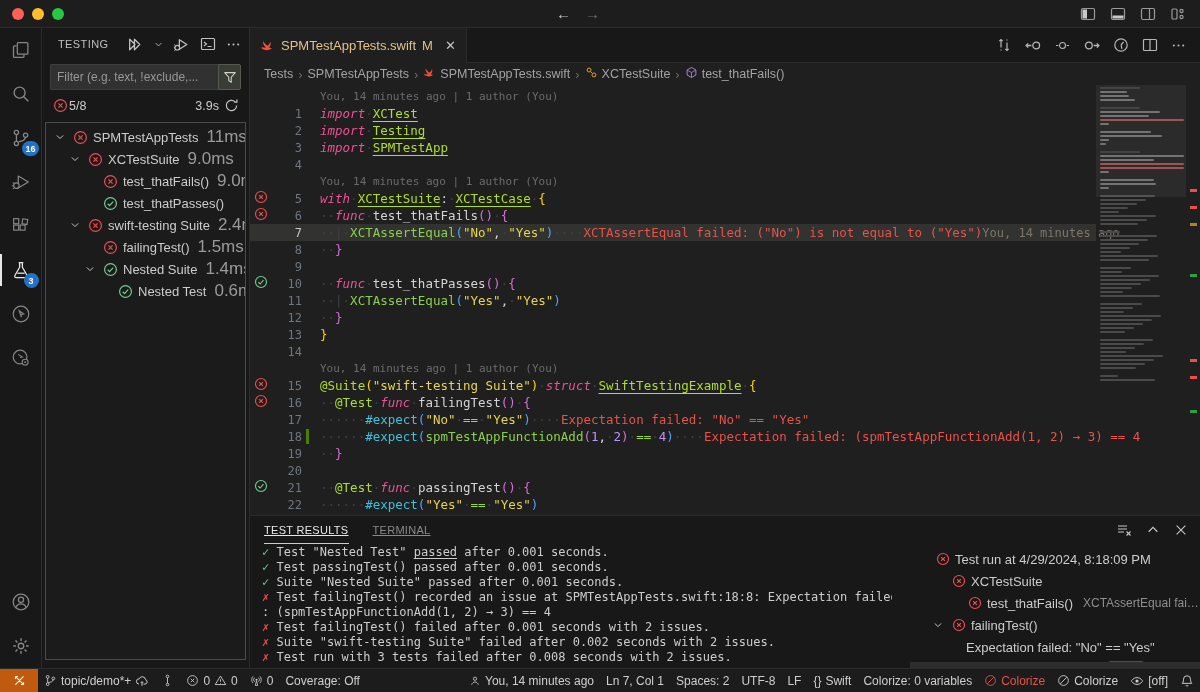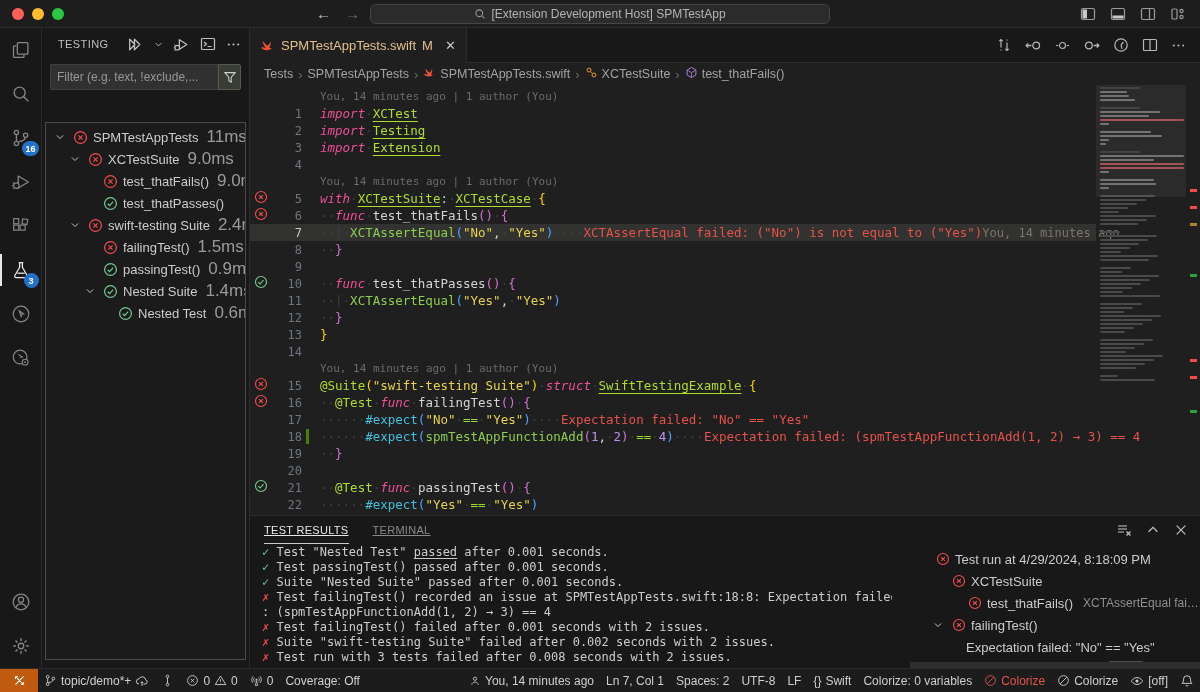--- a/index.html
+++ b/index.html
@@ -127,27 +127,20 @@
 <div id="titlebar">
   <div class="traffic">
     <div class="tl r"></div>
     <div class="tl y"></div>
     <div class="tl g"></div>
   </div>
   <div id="nav-arrows">
     <span>←</span>
     <span class="fwd">→</span>
   </div>
-  <div id="cmd-center">
-    <svg width="12" height="12" viewBox="0 0 16 16">
-        <circle cx="7" cy="7" r="4.5" fill="none" stroke="#9a9a9a" stroke-width="1.4"></circle>
-        <path d="M10.5 10.5L14 14" stroke="#9a9a9a" stroke-width="1.4"></path>
-      </svg>
-    <span>[Extension Development Host] SPMTestApp</span>
-  </div>
   <div id="title-right">
     <svg width="16" height="16" viewBox="0 0 16 16">
         <rect x="1.5" y="2.5" width="13" height="11" rx="1.5" fill="none" stroke="#9a9a9a" stroke-width="1.2"></rect>
         <rect x="2.5" y="3.5" width="4.5" height="9" fill="#c8c8c8"></rect>
       </svg>
     <svg width="16" height="16" viewBox="0 0 16 16">
         <rect x="1.5" y="2.5" width="13" height="11" rx="1.5" fill="none" stroke="#9a9a9a" stroke-width="1.2"></rect>
         <rect x="2.5" y="9.5" width="11" height="3" fill="#c8c8c8"></rect>
       </svg>
     <svg width="16" height="16" viewBox="0 0 16 16">
@@ -264,20 +257,36 @@
       </div>
     </div>
     <div id="filter-row">
       <input id="filter-input" placeholder="Filter (e.g. text, !exclude,..." style="">
       <div id="filter-btn">
         <svg width="14" height="14" viewBox="0 0 16 16">
             <path d="M2 3h12l-4.6 5.3V14l-2.8-1.8V8.3z" fill="none" stroke="#cfd8c8" stroke-width="1.2" stroke-linejoin="round"></path>
           </svg>
       </div>
     </div>
+    <div id="count-row">
+      <span class="ticon">
+          <svg width="15" height="15" viewBox="0 0 16 16">
+            <circle cx="8" cy="8" r="6.3" fill="none" stroke="#f14c4c" stroke-width="1.3"></circle>
+            <path d="M5.8 5.8l4.4 4.4M10.2 5.8l-4.4 4.4" stroke="#f14c4c" stroke-width="1.3"></path>
+          </svg>
+        </span>
+      <span>5/8</span>
+      <span class="right">
+        <span>3.9s</span>
+        <svg width="15" height="15" viewBox="0 0 16 16">
+            <path d="M13.5 8a5.5 5.5 0 1 1-1.8-4.1" fill="none" stroke="#c5c5c5" stroke-width="1.3"></path>
+            <path d="M13.8 1.5v3h-3" fill="none" stroke="#c5c5c5" stroke-width="1.3"></path>
+          </svg>
+      </span>
+    </div>
     <div id="test-tree-box">
         <div class="tree-row" style="padding-left: 6px;">
           <span class="chev">
             <svg width="10" height="10" viewBox="0 0 16 16">
               <path d="M3 5.5l5 5 5-5" fill="none" stroke="#c5c5c5" stroke-width="1.6"></path>
             </svg>
           </span>
           <span class="ticon">
             <svg width="15" height="15" viewBox="0 0 16 16">
               <circle cx="8" cy="8" r="6.3" fill="none" stroke="#f14c4c" stroke-width="1.3"></circle>
@@ -341,31 +350,20 @@
         <div class="tree-row" style="padding-left: 36px;">
           <span class="chev"></span>
           <span class="ticon">
             <svg width="15" height="15" viewBox="0 0 16 16">
               <circle cx="8" cy="8" r="6.3" fill="none" stroke="#f14c4c" stroke-width="1.3"></circle>
               <path d="M5.8 5.8l4.4 4.4M10.2 5.8l-4.4 4.4" stroke="#f14c4c" stroke-width="1.3"></path>
             </svg>
           </span>
           <span class="lbl">failingTest()</span>
           <span class="dur">1.5ms</span>
-        </div>
-        <div class="tree-row" style="padding-left: 36px;">
-          <span class="chev"></span>
-          <span class="ticon">
-            <svg width="15" height="15" viewBox="0 0 16 16">
-              <circle cx="8" cy="8" r="6.3" fill="none" stroke="#73c991" stroke-width="1.3"></circle>
-              <path d="M5 8.3l2 2 3.8-4.4" fill="none" stroke="#73c991" stroke-width="1.3"></path>
-            </svg>
-          </span>
-          <span class="lbl">passingTest()</span>
-          <span class="dur">0.9ms</span>
         </div>
         <div class="tree-row" style="padding-left: 36px;">
           <span class="chev">
             <svg width="10" height="10" viewBox="0 0 16 16">
               <path d="M3 5.5l5 5 5-5" fill="none" stroke="#c5c5c5" stroke-width="1.6"></path>
             </svg>
           </span>
           <span class="ticon">
             <svg width="15" height="15" viewBox="0 0 16 16">
               <circle cx="8" cy="8" r="6.3" fill="none" stroke="#73c991" stroke-width="1.3"></circle>
@@ -463,21 +461,21 @@
             </svg></span>
           <span>test_thatFails()</span>
         </span>
       </div>
 
     <div id="code-wrap">
       <div id="code-lines">
           <div class="code-row blame-row"><span class="g-icon"></span><span class="g-num"></span><span class="g-cb"></span><span class="c-text">You, 14 minutes ago | 1 author (You)</span></div>
           <div class="code-row"><span class="g-icon"></span><span class="g-num">1</span><span class="g-cb"></span><span class="c-text"><span class="tk-kw">import</span><span class="tk-ws">·</span><span class="tk-type">XCTest</span></span></div>
           <div class="code-row"><span class="g-icon"></span><span class="g-num">2</span><span class="g-cb"></span><span class="c-text"><span class="tk-kw">import</span><span class="tk-ws">·</span><span class="tk-type">Testing</span></span></div>
-          <div class="code-row"><span class="g-icon"></span><span class="g-num">3</span><span class="g-cb"></span><span class="c-text"><span class="tk-kw">import</span><span class="tk-ws">·</span><span class="tk-type">Extension</span></span></div>
+          <div class="code-row"><span class="g-icon"></span><span class="g-num">3</span><span class="g-cb"></span><span class="c-text"><span class="tk-kw">import</span><span class="tk-ws">·</span><span class="tk-type">SPMTestApp</span></span></div>
           <div class="code-row"><span class="g-icon"></span><span class="g-num">4</span><span class="g-cb"></span><span class="c-text"></span></div>
           <div class="code-row blame-row"><span class="g-icon"></span><span class="g-num"></span><span class="g-cb"></span><span class="c-text">You, 14 minutes ago | 1 author (You)</span></div>
           <div class="code-row"><span class="g-icon"><span><svg width="14" height="14" viewBox="0 0 16 16">
                   <circle cx="8" cy="8" r="6.3" fill="none" stroke="#f14c4c" stroke-width="1.3"></circle>
                   <path d="M5.8 5.8l4.4 4.4M10.2 5.8l-4.4 4.4" stroke="#f14c4c" stroke-width="1.3"></path>
                 </svg></span></span><span class="g-num">5</span><span class="g-cb"></span><span class="c-text"><span class="tk-kw">with</span><span class="tk-ws">·</span><span class="tk-type">XCTestSuite</span><span class="tk-pl">:</span><span class="tk-ws">·</span><span class="tk-type">XCTestCase</span><span class="tk-ws">·</span><span class="tk-yb">{</span></span></div>
           <div class="code-row"><span class="g-icon"><span><svg width="14" height="14" viewBox="0 0 16 16">
                   <circle cx="8" cy="8" r="6.3" fill="none" stroke="#f14c4c" stroke-width="1.3"></circle>
                   <path d="M5.8 5.8l4.4 4.4M10.2 5.8l-4.4 4.4" stroke="#f14c4c" stroke-width="1.3"></path>
                 </svg></span></span><span class="g-num">6</span><span class="g-cb"></span><span class="c-text"><span class="tk-ws">··</span><span class="tk-kw">func</span><span class="tk-ws">·</span><span class="tk-pl">test_thatFails</span><span class="tk-orc">()</span><span class="tk-ws">·</span><span class="tk-orc">{</span></span></div>

